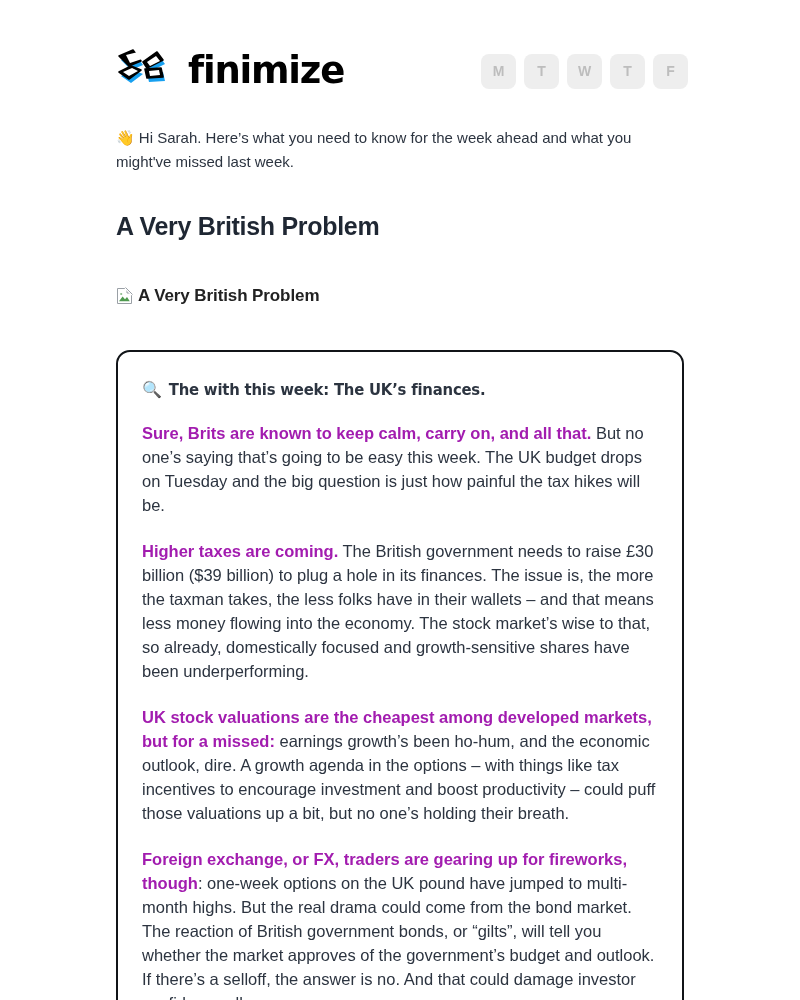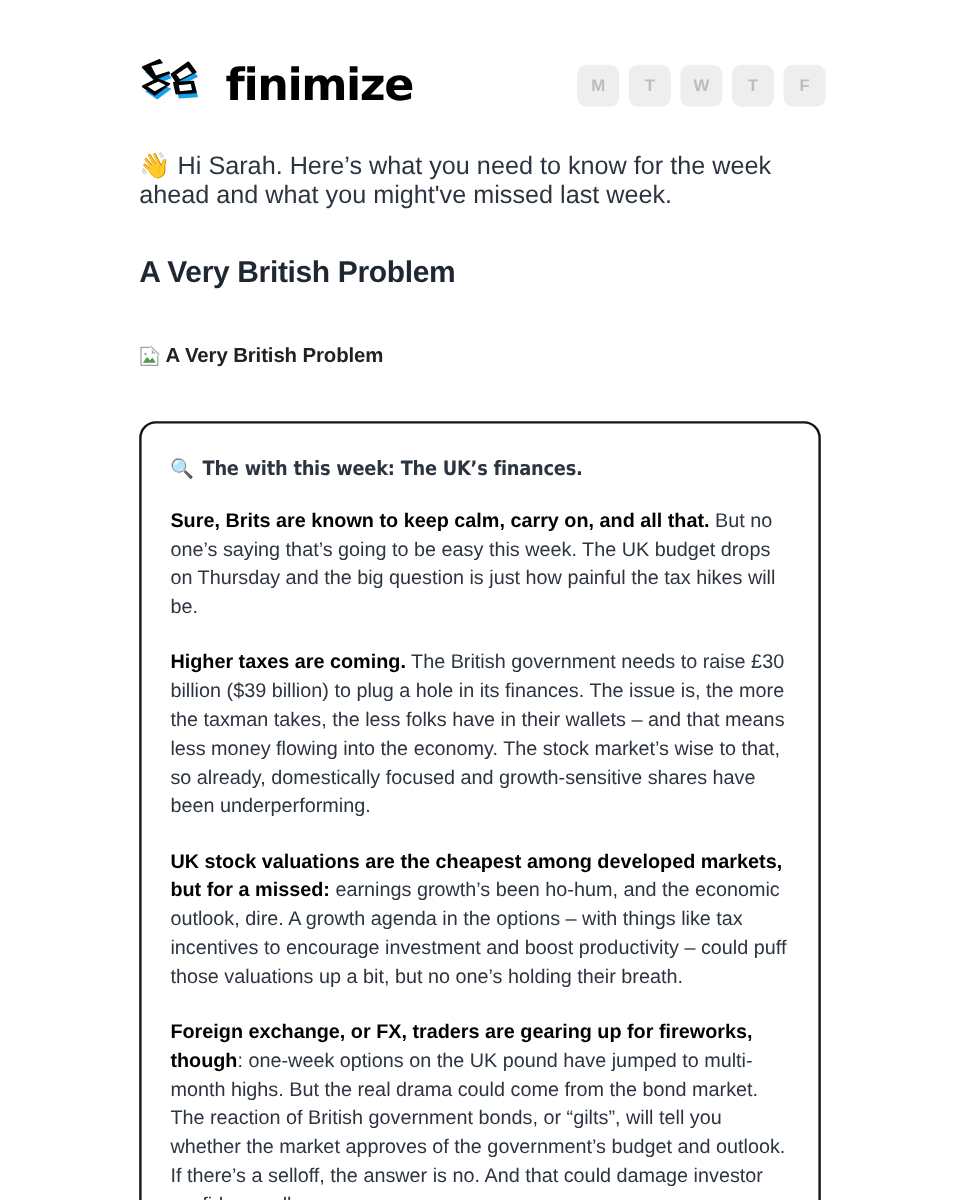--- a/index.html
+++ b/index.html
@@ -75,21 +75,21 @@
   }
 
   
   .content {
     padding: 0 116px;
     box-sizing: border-box;
   }
 
   .greeting {
     margin: 36px 0 0 0;
-    font-size: 21px;
+    font-size: 15px;
     line-height: 24px;
     color: #2c3440;
     max-width: 570px;
   }
   .wave {
     font-family: "DejaVu Sans", sans-serif;
   }
 
   .headline {
     margin: 36px 0 0 0;
@@ -154,21 +154,21 @@
   }
 
   .card p {
     margin: 22px 0 0 0;
     font-size: 16.5px;
     line-height: 24px;
     color: #2c3440;
   }
   .card p b {
     font-weight: bold;
-    color: #000000;
+    color: #a21caf;
   }
 </style>
 </head>
 <body>
 
 <div class="page">
 
   <div class="header">
 
     <div class="brand">
@@ -222,21 +222,21 @@
       <span>A Very British Problem</span>
     </div>
 
     <div class="card">
 
       <div class="card-title">
         <span class="loupe">🔍</span>
         <span>The with this week: The UK’s finances.</span>
       </div>
 
-      <p><b>Sure, Brits are known to keep calm, carry on, and all that.</b><span> But no one’s saying that’s going to be easy this week. The UK budget drops on Thursday and the big question is just how painful the tax hikes will be.</span></p>
+      <p><b>Sure, Brits are known to keep calm, carry on, and all that.</b><span> But no one’s saying that’s going to be easy this week. The UK budget drops on Tuesday and the big question is just how painful the tax hikes will be.</span></p>
 
       <p><b>Higher taxes are coming.</b><span> The British government needs to raise £30 billion ($39 billion) to plug a hole in its finances. The issue is, the more the taxman takes, the less folks have in their wallets – and that means less money flowing into the economy. The stock market’s wise to that, so already, domestically focused and growth-sensitive shares have been underperforming.</span></p>
 
       <p><b>UK stock valuations are the cheapest among developed markets, but for a missed:</b><span> earnings growth’s been ho-hum, and the economic outlook, dire. A growth agenda in the options – with things like tax incentives to encourage investment and boost productivity – could puff those valuations up a bit, but no one’s holding their breath.</span></p>
 
       <p><b>Foreign exchange, or FX, traders are gearing up for fireworks, though</b><span>: one-week options on the UK pound have jumped to multi-month highs. But the real drama could come from the bond market. The reaction of British government bonds, or “gilts”, will tell you whether the market approves of the government’s budget and outlook. If there’s a selloff, the answer is no. And that could damage investor confidence all</span></p>
 
     </div>
 
   </div>

